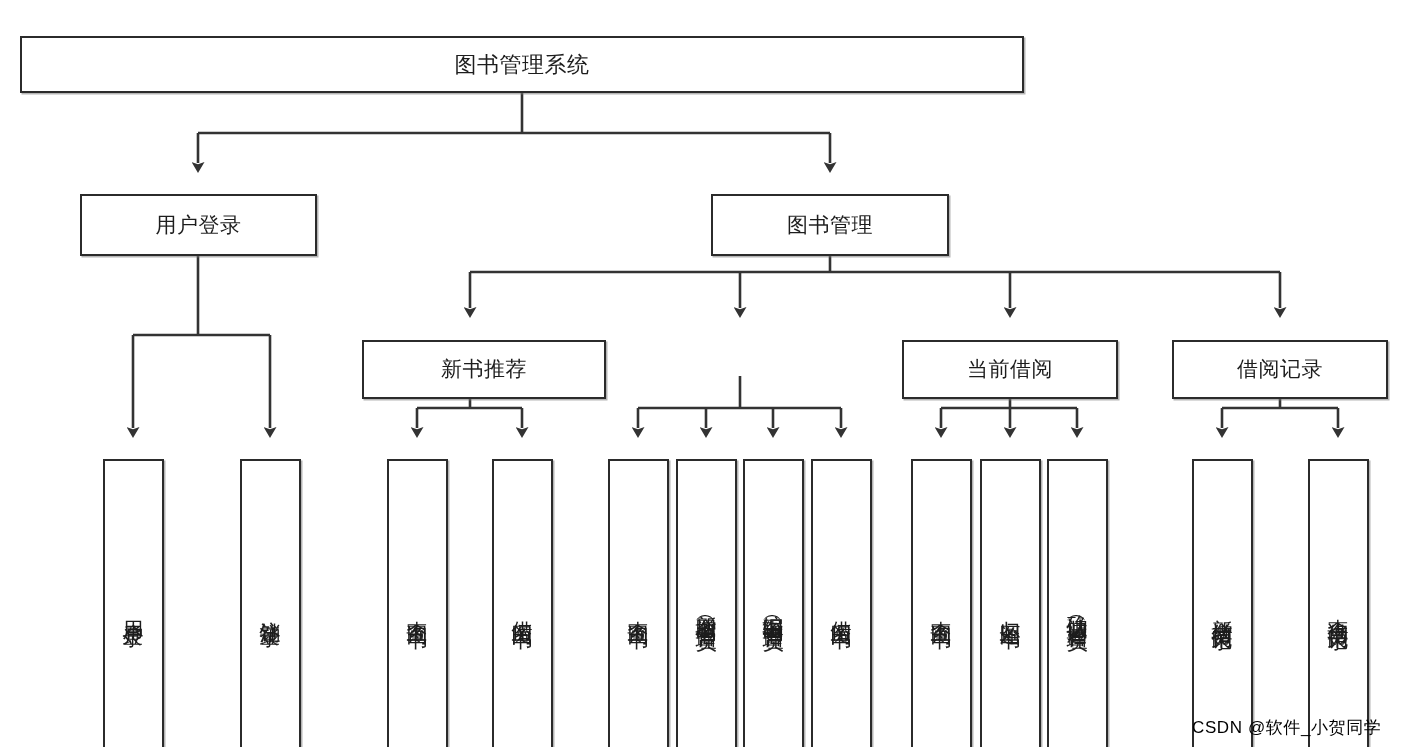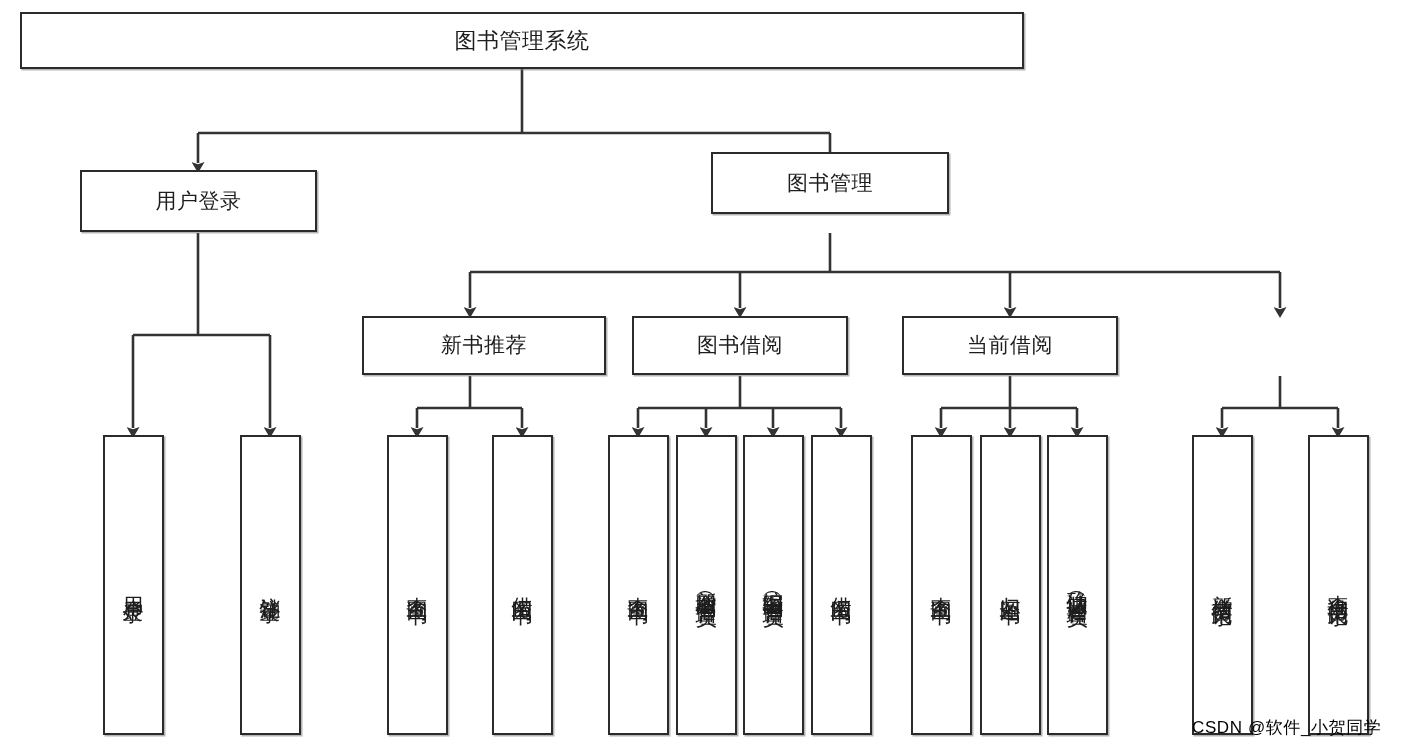--- a/index.html
+++ b/index.html
@@ -25,20 +25,21 @@
   .node {
     position: absolute;
     box-sizing: border-box;
     background: #ffffff;
     border: 2px solid #2b2b2b;
     box-shadow: 1.5px 1.5px 0 0 rgba(120,120,120,0.55);
     display: flex;
     align-items: center;
     justify-content: center;
     color: #1d1d1d;
+    margin-top: 24px;
   }
   .node .label {
     display: block;
     text-align: center;
     line-height: 1.18;
     white-space: nowrap;
   }
   .node.horiz .label {
     font-size: 21px;
     letter-spacing: 0.5px;
@@ -123,36 +124,36 @@
   </svg>
 
   <div class="node horiz root" style="left:20px; top:12px; width:1004px; height:57px;">
     <span class="label">图书管理系统</span>
   </div>
 
   <div class="node horiz" style="left:80px; top:170px; width:237px; height:62px;">
     <span class="label">用户登录</span>
   </div>
 
-  <div class="node horiz" style="left:711px; top:152px; width:238px; height:62px;">
+  <div class="node horiz" style="left:711px; top:170px; width:238px; height:62px;">
     <span class="label">图书管理</span>
   </div>
 
   <div class="node horiz" style="left:362px; top:316px; width:244px; height:59px;">
     <span class="label">新书推荐</span>
   </div>
 
-  <div class="node horiz" style="left:632px; top:316px; width:216px; height:59px;">
-    <span class="label">图书借阅</span>
-  </div>
 
   <div class="node horiz" style="left:902px; top:316px; width:216px; height:59px;">
     <span class="label">当前借阅</span>
   </div>
 
+  <div class="node horiz" style="left:1172px; top:316px; width:216px; height:59px;">
+    <span class="label">借阅记录</span>
+  </div>
 
   <div class="node vert" style="left:103px; top:435px; width:61px; height:300px;">
     <span class="label">用户登录</span>
   </div>
 
   <div class="node vert" style="left:240px; top:435px; width:61px; height:300px;">
     <span class="label">注销登录</span>
   </div>
 
   <div class="node vert" style="left:387px; top:435px; width:61px; height:300px;">

